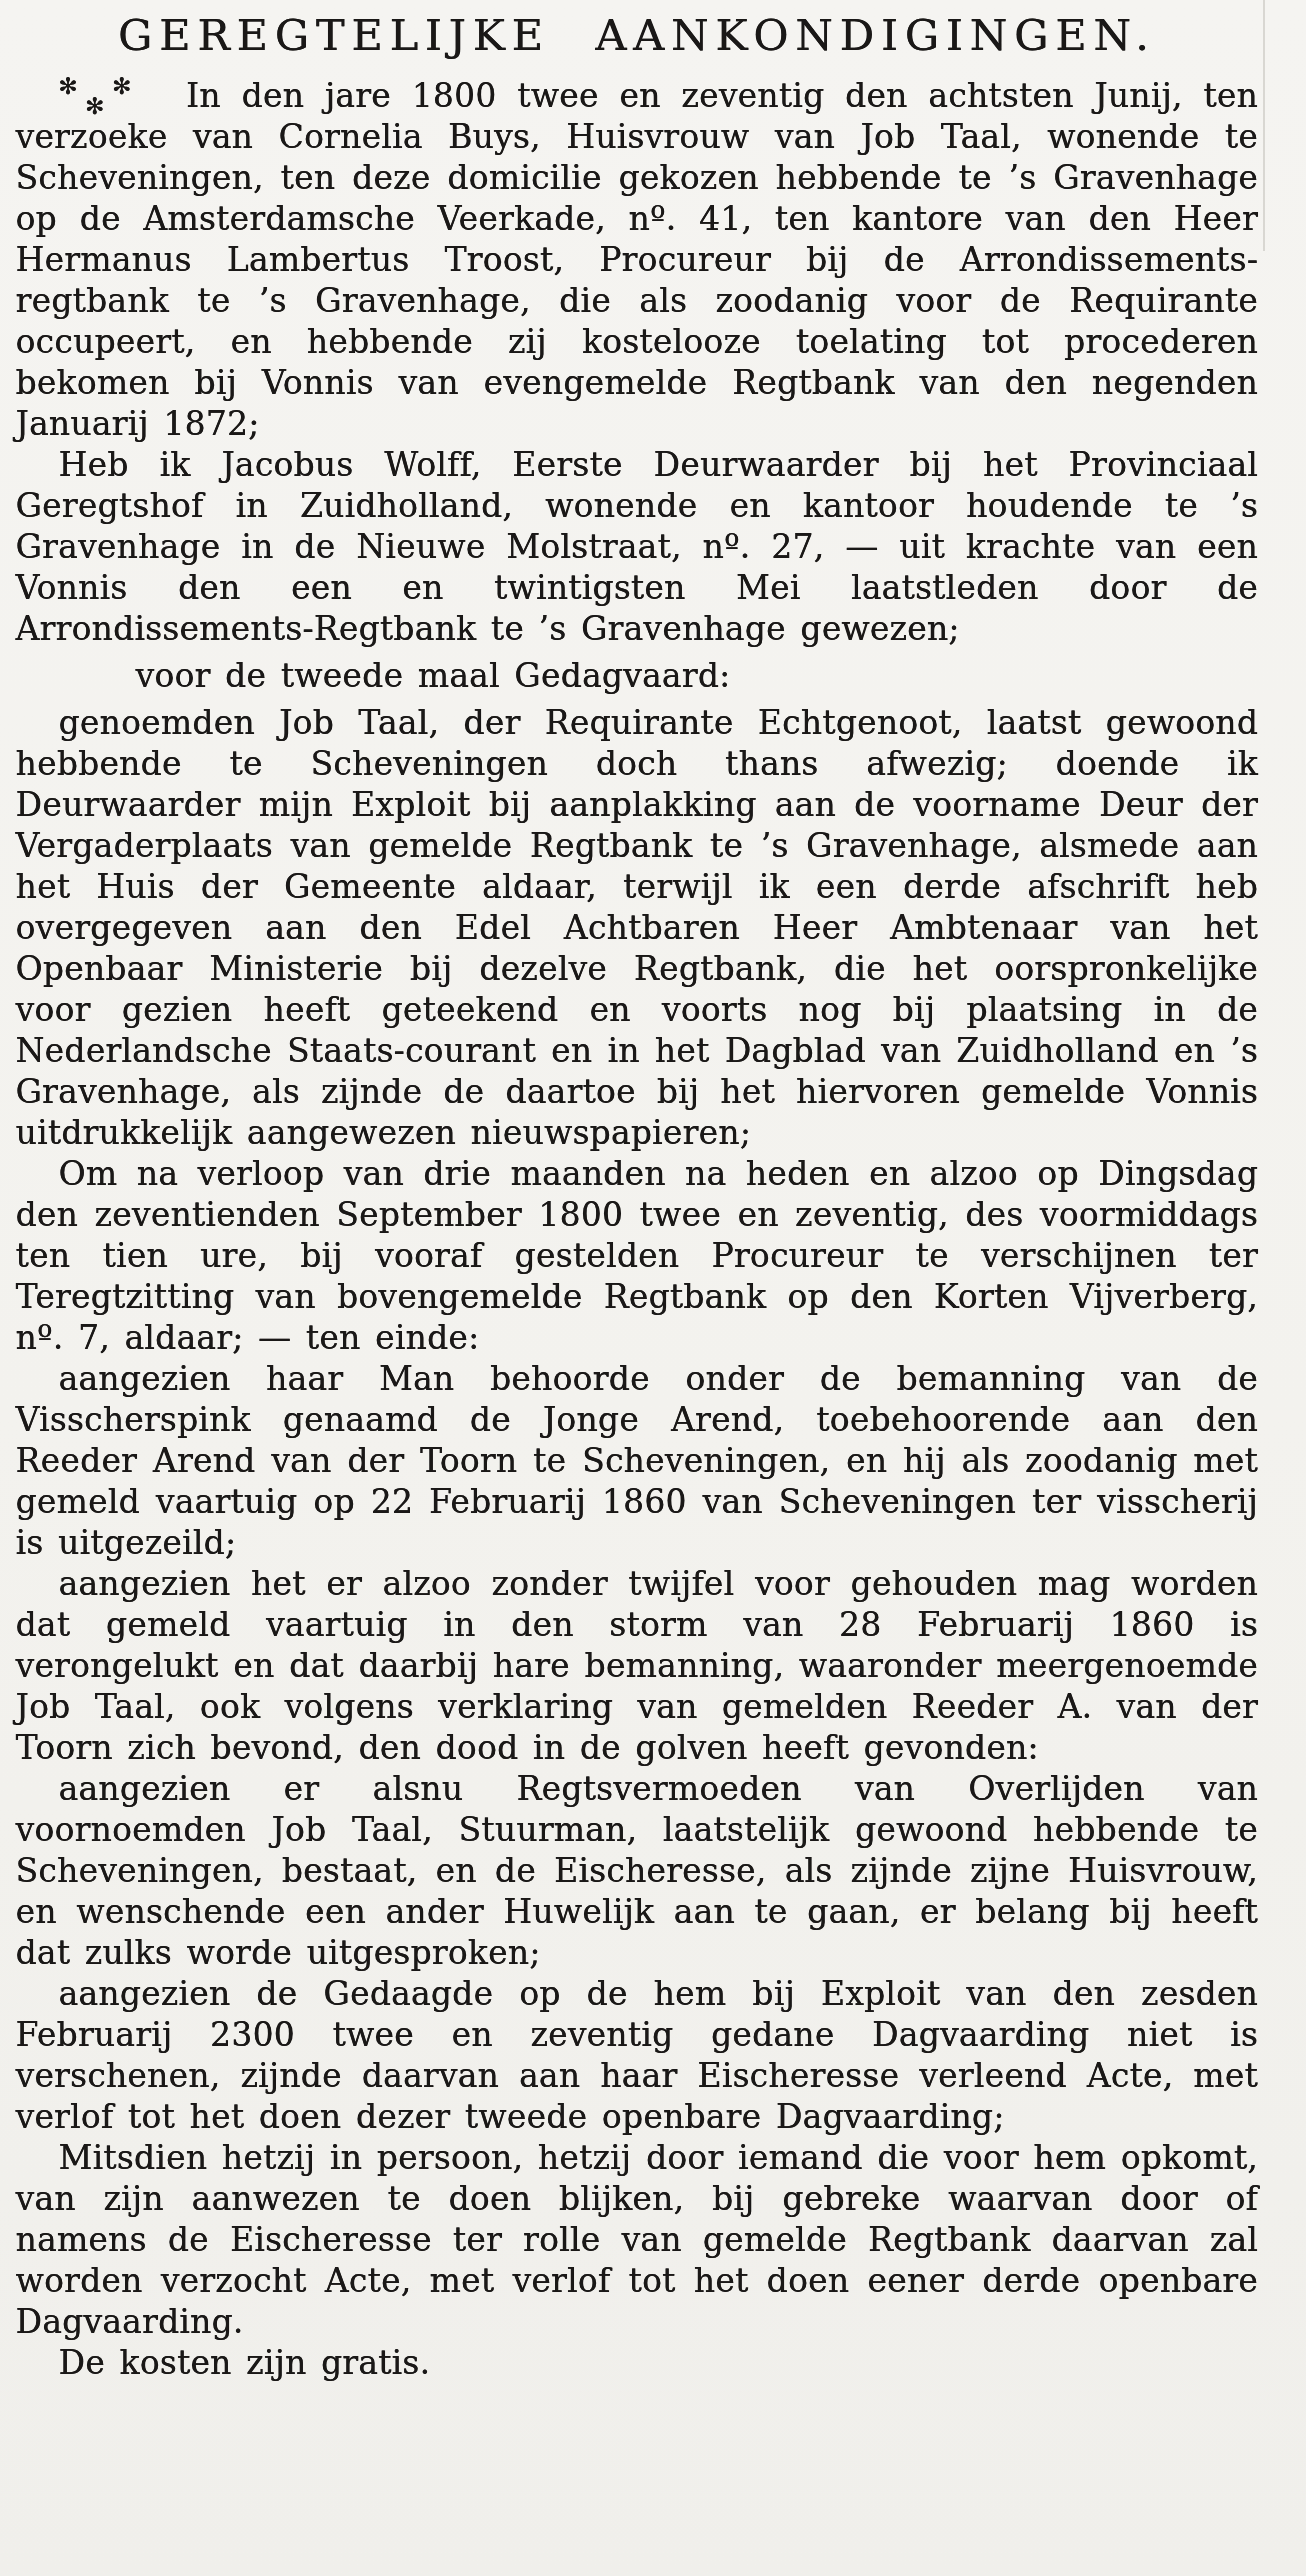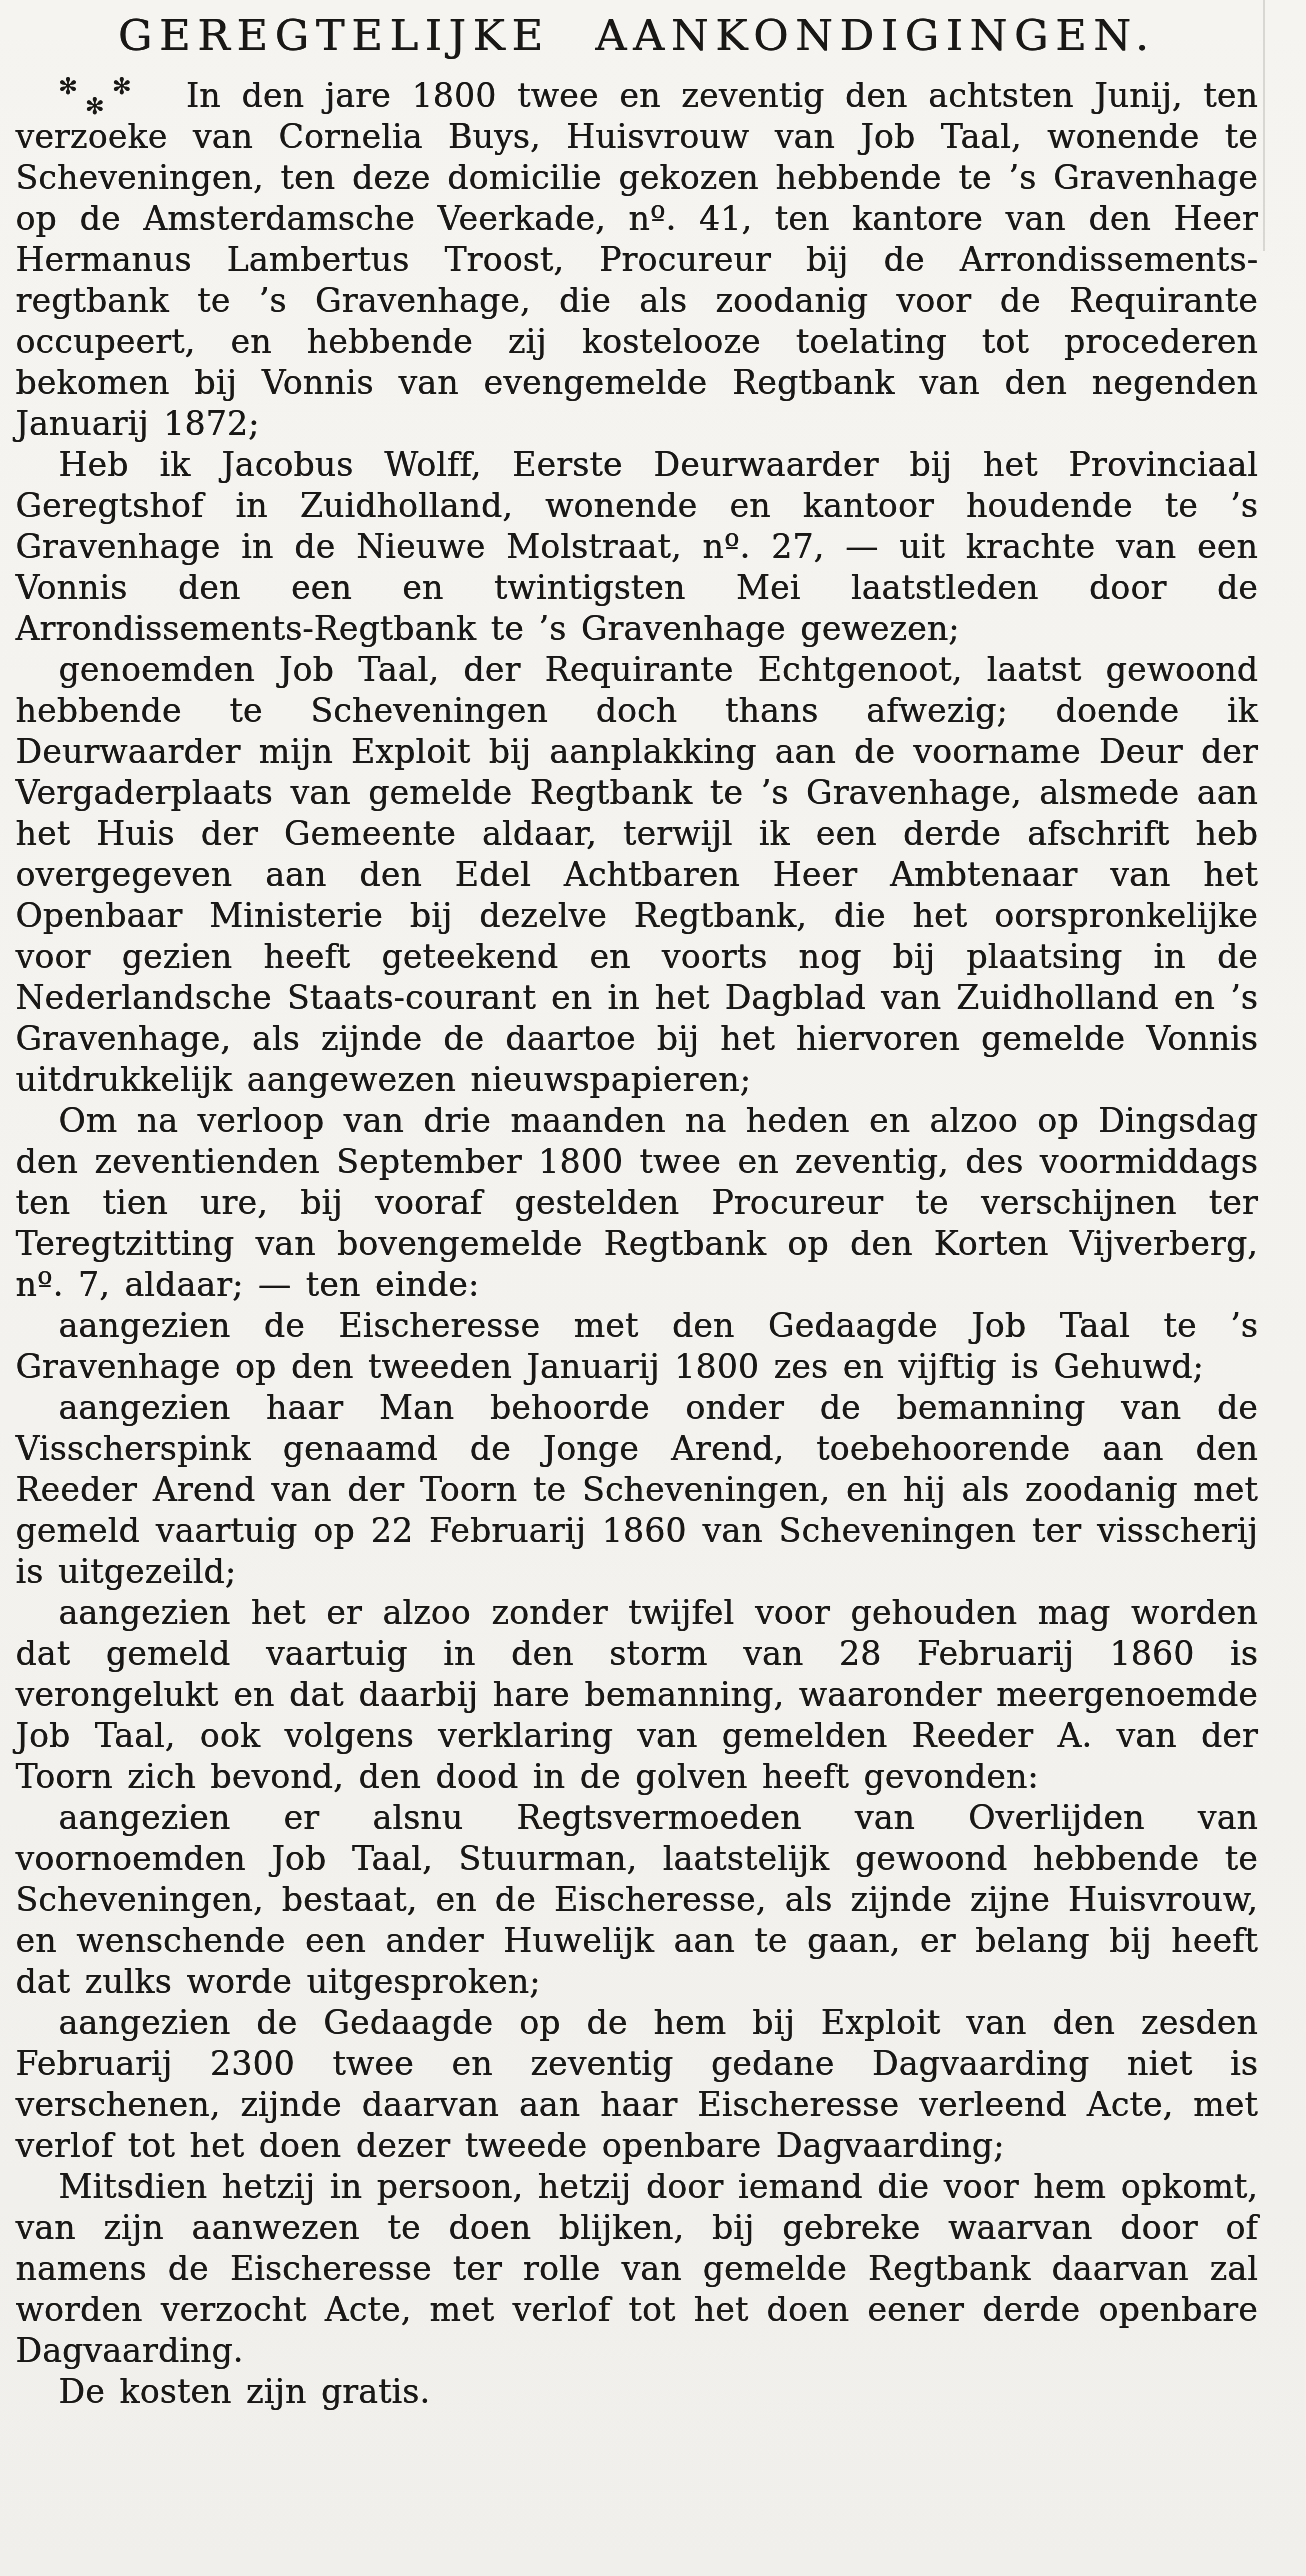--- a/index.html
+++ b/index.html
@@ -59,23 +59,23 @@
 </style>
 </head>
 <body>
 
 <div class="page">
   <div class="column-rule"></div>
   <h1 class="page-title">GEREGTELIJKE AANKONDIGINGEN.</h1>
   <div class="doc-body">
       <p class="first"><span class="asterism"><span class="ast-top">✻ ✻</span><span class="ast-bottom">✻</span></span><span>In den jare 1800 twee en zeventig den achtsten Junij, ten verzoeke van </span><span class="it">Cornelia Buys</span><span>, Huisvrouw van </span><span class="it">Job Taal</span><span>, wonende te Scheveningen, ten deze domicilie gekozen hebbende te ’s Gravenhage op de Amsterdamsche Veerkade, nº. 41, ten kantore van den Heer </span><span class="it">Hermanus Lambertus Troost</span><span>, Procureur bij de Arrondissements-regtbank te ’s Gravenhage, die als zoodanig voor de Requirante occupeert, en hebbende zij kostelooze toelating tot procederen bekomen bij Vonnis van evengemelde Regtbank van den negenden Januarij 1872;</span></p>
       <p class=""><span>Heb ik </span><span class="it">Jacobus Wolff</span><span>, Eerste Deurwaarder bij het Provinciaal Geregtshof in Zuidholland, wonende en kantoor houdende te ’s Gravenhage in de Nieuwe Molstraat, nº. 27, — uit krachte van een Vonnis den een en twintigsten Mei laatstleden door de Arrondissements-Regtbank te ’s Gravenhage gewezen;</span></p>
+      <p class="lead"><span>voor de </span><span class="it">tweede maal</span><span> Gedagvaard:</span></p>
       <p class=""><span>genoemden </span><span class="it">Job Taal</span><span>, der Requirante Echtgenoot, laatst gewoond hebbende te Scheveningen doch thans afwezig; doende ik Deurwaarder mijn Exploit bij aanplakking aan de voorname Deur der Vergaderplaats van gemelde Regtbank te ’s Gravenhage, alsmede aan het Huis der Gemeente aldaar, terwijl ik een derde afschrift heb overgegeven aan den Edel Achtbaren Heer Ambtenaar van het Openbaar Ministerie bij dezelve Regtbank, die het oorspronkelijke voor </span><span class="it">gezien</span><span> heeft geteekend en voorts nog bij plaatsing in de </span><span class="it">Nederlandsche Staats-courant</span><span> en in het </span><span class="it">Dagblad van Zuidholland en ’s Gravenhage</span><span>, als zijnde de daartoe bij het hiervoren gemelde Vonnis uitdrukkelijk aangewezen nieuwspapieren;</span></p>
       <p class=""><span>Om na verloop van drie maanden na heden en alzoo op Dingsdag den zeventienden September 1800 twee en zeventig, des voormiddags ten tien ure, bij vooraf gestelden Procureur te verschijnen ter Teregtzitting van bovengemelde Regtbank op den Korten Vijverberg, nº. 7, aldaar; — ten einde:</span></p>
-      <p class=""><span>aangezien de Eischeresse met den Gedaagde </span><span class="it">Job Taal</span><span> te ’s Gravenhage op den tweeden Januarij 1800 zes en vijftig is Gehuwd;</span></p>
       <p class=""><span>aangezien haar Man behoorde onder de bemanning van de Visscherspink genaamd </span><span class="it">de Jonge Arend</span><span>, toebehoorende aan den Reeder </span><span class="it">Arend van der Toorn</span><span> te Scheveningen, en hij als zoodanig met gemeld vaartuig op 22 Februarij 1860 van Scheveningen ter visscherij is uitgezeild;</span></p>
       <p class=""><span>aangezien het er alzoo zonder twijfel voor gehouden mag worden dat gemeld vaartuig in den storm van 28 Februarij 1860 is verongelukt en dat daarbij hare bemanning, waaronder meergenoemde </span><span class="it">Job Taal</span><span>, ook volgens verklaring van gemelden Reeder </span><span class="it">A. van der Toorn</span><span> zich bevond, den dood in de golven heeft gevonden:</span></p>
       <p class=""><span>aangezien er alsnu Regtsvermoeden van Overlijden van voornoemden </span><span class="it">Job Taal</span><span>, Stuurman, laatstelijk gewoond hebbende te Scheveningen, bestaat, en de Eischeresse, als zijnde zijne Huisvrouw, en wenschende een ander Huwelijk aan te gaan, er belang bij heeft dat zulks worde uitgesproken;</span></p>
       <p class=""><span>aangezien de Gedaagde op de hem bij Exploit van den zesden Februarij 2300 twee en zeventig gedane Dagvaarding niet is verschenen, zijnde daarvan aan haar Eischeresse verleend Acte, met verlof tot het doen dezer tweede openbare Dagvaarding;</span></p>
       <p class=""><span>Mitsdien hetzij in persoon, hetzij door iemand die voor hem opkomt, van zijn aanwezen te doen blijken, bij gebreke waarvan door of namens de Eischeresse ter rolle van gemelde Regtbank daarvan zal worden verzocht Acte, met verlof tot het doen eener derde openbare Dagvaarding.</span></p>
       <p class=""><span>De kosten zijn gratis.</span></p>
     </div>
 </div>
 
 

